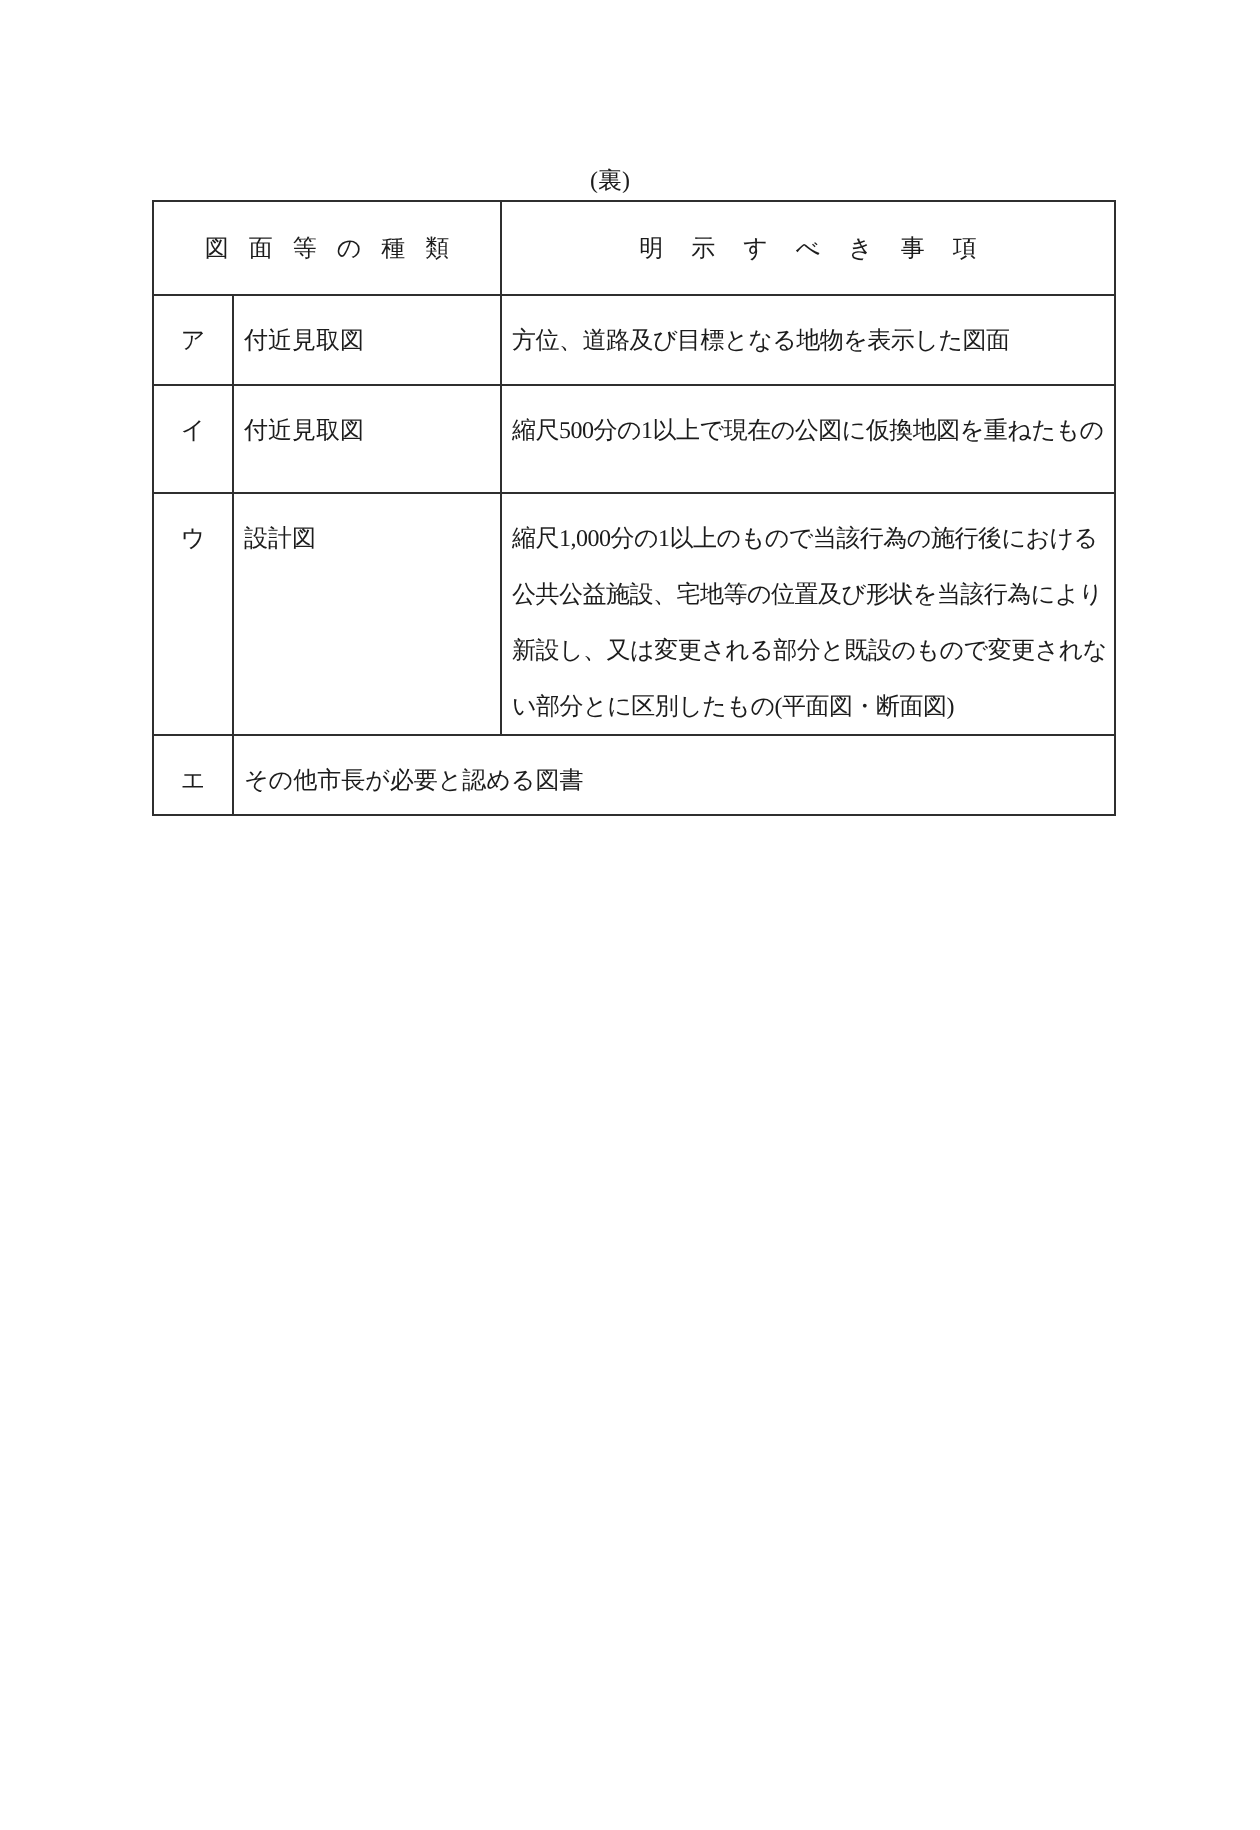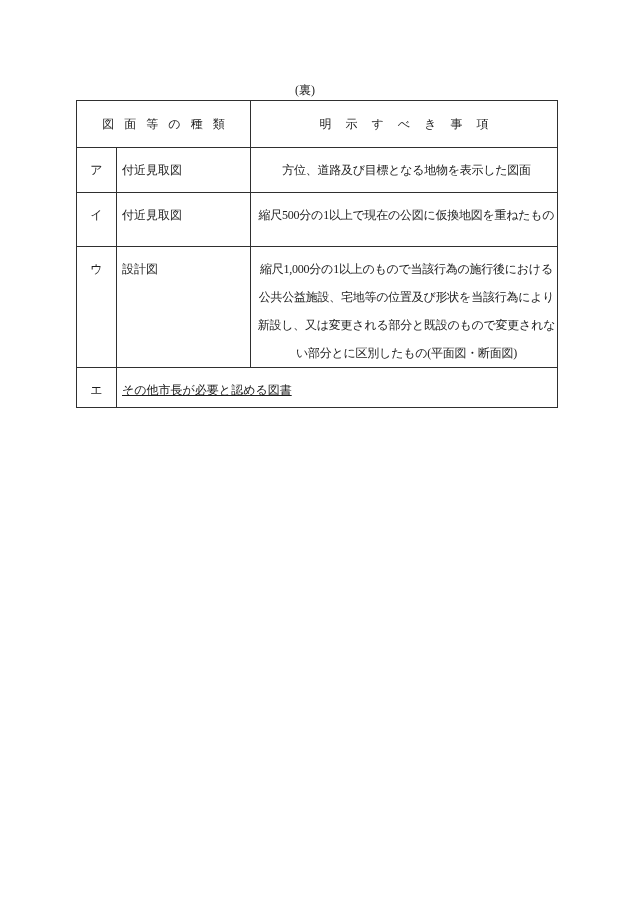--- a/index.html
+++ b/index.html
@@ -48,22 +48,22 @@
   }
   .th-type  { letter-spacing: 10px; padding-left: 10px; }
   .th-items { letter-spacing: 14px; padding-left: 14px; }
   .doc-table td {
     vertical-align: top;
     padding-top: 8px;
     line-height: 28px;
   }
   td.cell-letter { text-align: center; }
   td.cell-type   { padding-left: 5px; padding-right: 2px; margin-left: 26px; }
-  td.cell-desc   { padding-left: 5px; padding-right: 0; letter-spacing: -0.25px; text-align: center; }
-  td.cell-merged { padding-left: 5px; padding-right: 16px; text-decoration: underline; }
+  td.cell-desc   { padding-left: 5px; padding-right: 0; letter-spacing: -0.25px; }
+  td.cell-merged { padding-left: 5px; padding-right: 16px; }
   tr.r-header { height: 47px; }
   tr.r-a { height: 45px; }
   tr.r-b { height: 54px; }
   tr.r-c { height: 116px; }
   tr.r-d { height: 40px; }
 </style>
 </head>
 <body>
 
 <div class="page">

